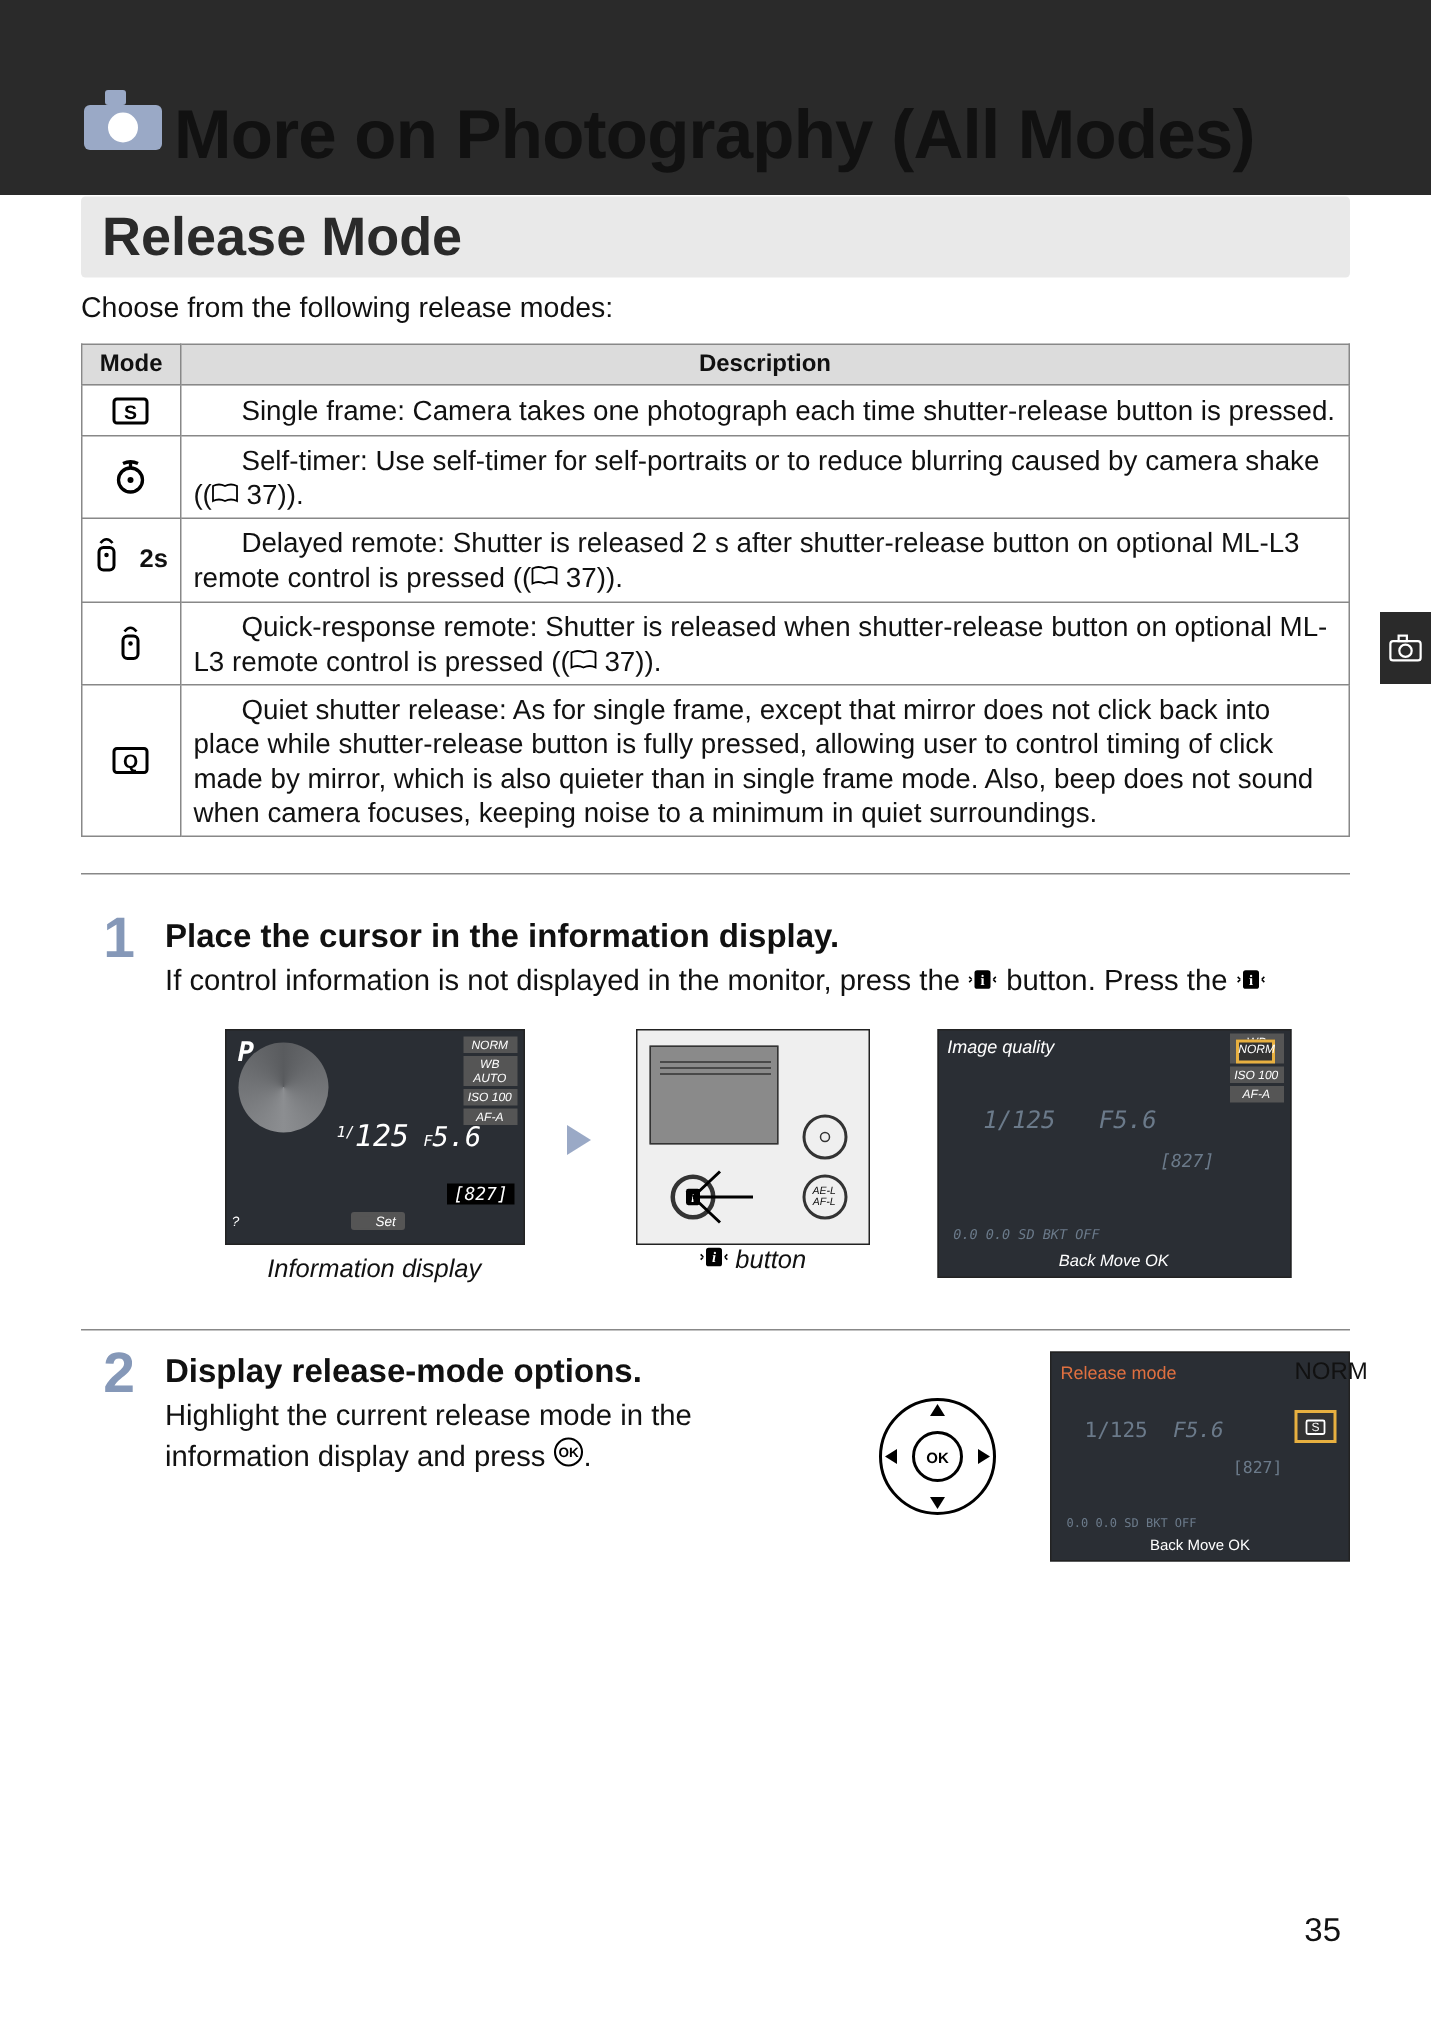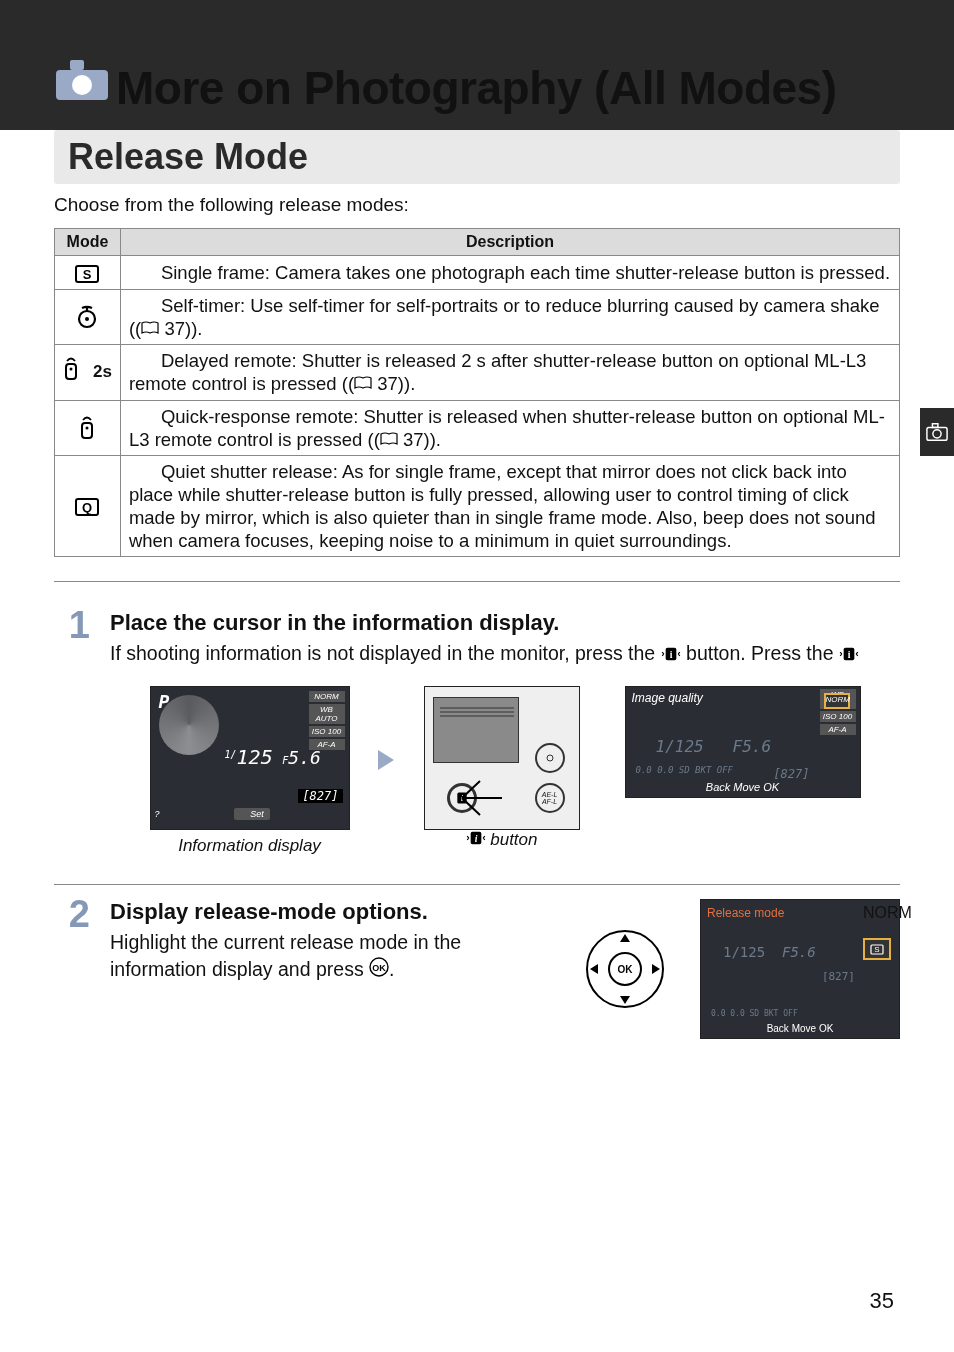--- a/index.html
+++ b/index.html
@@ -10,21 +10,21 @@
     height: 1352px;
     position: relative;
     color: #111;
   }
   .top-band {
     background: #2a2a2a;
     height: 130px;
   }
   .page-num {
     position: absolute;
-    bottom: 38px;
+    bottom: 52px;
     right: 60px;
     font-size: 22px;
   }
   .side-tab {
     position: absolute;
     right: 0;
     top: 408px;
     width: 34px;
     height: 48px;
     background: #2a2a2a;
@@ -178,21 +178,21 @@
   }
   .cam-back .screen {
     position:absolute; left:8px; top:10px; width:86px; height:66px;
     background:#8a8a8a; border:1px solid #333;
   }
   .cam-back .btn {
     position:absolute; width:30px; height:30px; border-radius:50%; border:2px solid #333;
     display:flex; align-items:center; justify-content:center;
   }
 
-  .lcd-box2 { width: 236px; height: 112px; position: relative; margin-left: 19px; }
+  .lcd-box2 { width: 236px; height: 166px; position: relative; margin-left: 19px; }
   .lcd-box2 .hdr {
     position:absolute; left:6px; top:4px; color:#fff; font-size:12px;
   }
   .lcd-box2 .ftr {
     position:absolute; bottom:4px; left:0; right:0; text-align:center;
     color:#fff; font-size:11px;
   }
 
   .step2-row { display:flex; gap:34px; align-items:flex-start; }
   .step2-text { flex:1; }
@@ -297,21 +297,21 @@
   </table>
 
   <hr class="rule">
 
   <ol class="steps">
     <li>
       <div class="step-num">1</div>
       <div class="step-body">
         <div class="step-head">Place the cursor in the information display.</div>
         <div class="step-text">
-          <span>If shooting information is not displayed in the monitor, press the </span><span class="info-btn-icon"><svg width="20" height="16" viewBox="0 0 22 18">
+          <span>If control information is not displayed in the monitor, press the </span><span class="info-btn-icon"><svg width="20" height="16" viewBox="0 0 22 18">
                 <path d="M3 9 L1 7 M3 9 L1 11 M19 9 L21 7 M19 9 L21 11" stroke="#000" stroke-width="1.2" fill="none"></path>
                 <rect x="5" y="2" width="12" height="14" rx="2" fill="#000"></rect>
                 <text x="11" y="13" text-anchor="middle" font-size="11" fill="#fff" font-family="serif" font-weight="bold">i</text>
               </svg></span><span> button. Press the </span><span class="info-btn-icon"><svg width="20" height="16" viewBox="0 0 22 18">
                 <path d="M3 9 L1 7 M3 9 L1 11 M19 9 L21 7 M19 9 L21 11" stroke="#000" stroke-width="1.2" fill="none"></path>
                 <rect x="5" y="2" width="12" height="14" rx="2" fill="#000"></rect>
                 <text x="11" y="13" text-anchor="middle" font-size="11" fill="#fff" font-family="serif" font-weight="bold">i</text>
               </svg></span>
         </div>
 

